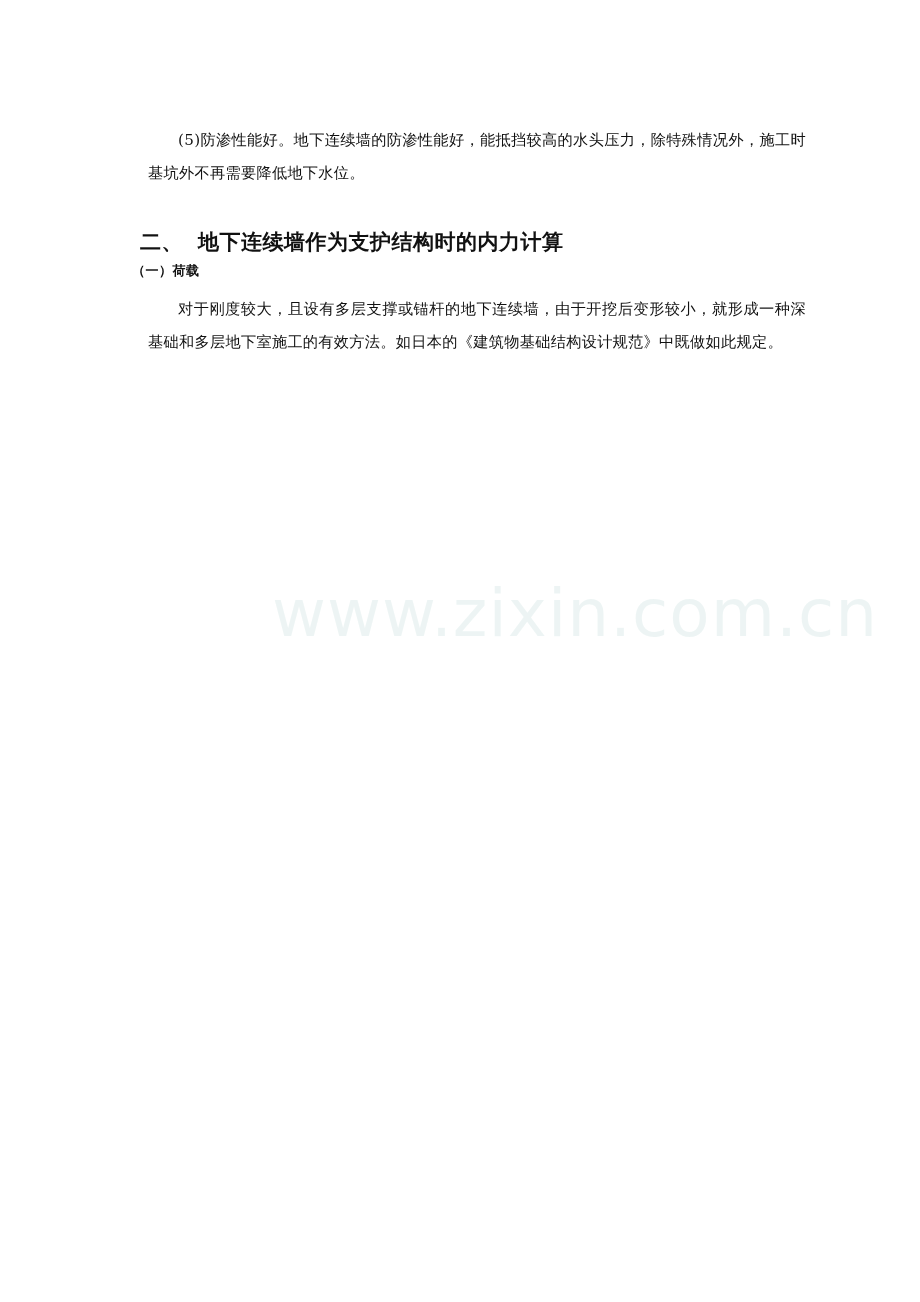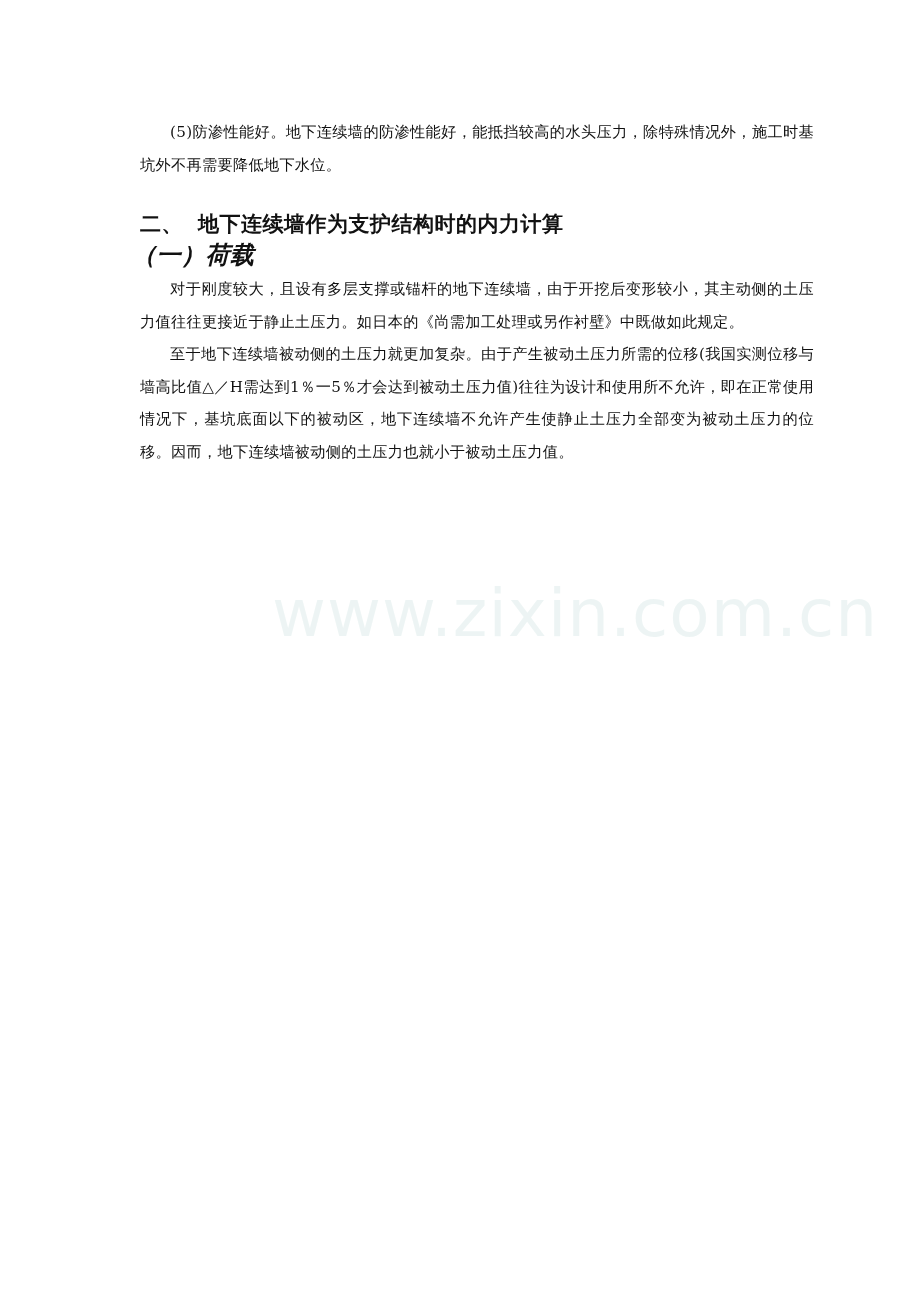--- a/index.html
+++ b/index.html
@@ -17,49 +17,48 @@
     }
     .page {
       position: absolute;
       left: 140px;
       top: 116px;
       width: 674px;
     }
     .para {
       font-size: 15.2px;
       line-height: 32.5px;
-      margin: 0;
+      margin: 8px;
       text-indent: 30px;
       text-align: justify;
       letter-spacing: 0.3px;
       word-break: break-all;
     }
     .spacer {
       height: 30px;
     }
     .h1 {
-      font-family: Liberation Mono, monospace;
+      font-family: Liberation Sans, sans-serif;
       font-weight: bold;
       font-size: 21px;
       line-height: 30px;
       margin: 0;
       letter-spacing: 0.5px;
     }
     .h1 .num {
       display: inline-block;
       width: 58px;
     }
     .h2 {
       font-family: "DejaVu Sans", "Liberation Sans", sans-serif;
       font-weight: bold;
-      font-size: 24px;
+      font-size: 13px;
       line-height: 28px;
       margin: 0 0 4px -8px;
       letter-spacing: 0.5px;
-      font-style: italic;
     }
     .watermark {
       position: absolute;
       left: 272px;
       top: 575px;
       font-family: "DejaVu Sans", "Liberation Sans", sans-serif;
       font-size: 66px;
       color: #0f766e;
       opacity: 0.07;
       letter-spacing: 1px;
@@ -76,16 +75,15 @@
   <p class="para">(5)防渗性能好。地下连续墙的防渗性能好，能抵挡较高的水头压力，除特殊情况外，施工时基坑外不再需要降低地下水位。</p>
 
   <div class="spacer"></div>
 
   <h1 class="h1">
     <span class="num">二、</span><span>地下连续墙作为支护结构时的内力计算</span>
   </h1>
 
   <h2 class="h2">（一）荷载</h2>
 
-  <p class="para">对于刚度较大，且设有多层支撑或锚杆的地下连续墙，由于开挖后变形较小，其主动侧的土压力值往往更接近于静止土压力。如日本的《尚需加工处理或另作衬壁》中既做如此规定。</p>
-  <p class="para">至于地下连续墙被动侧的土压力就更加复杂。由于产生被动土压力所需的位移(我国实测位移与墙高比值△／H需达到1％一5％才会达到被动土压力值)往往为设计和使用所不允许，即在正常使用情况下，基坑底面以下的被动区，地下连续墙不允许产生使静止土压力全部变为被动土压力的位移。因而，地下连续墙被动侧的土压力也就小于被动土压力值。</p>
+  <p class="para">对于刚度较大，且设有多层支撑或锚杆的地下连续墙，由于开挖后变形较小，就形成一种深基础和多层地下室施工的有效方法。如日本的《建筑物基础结构设计规范》中既做如此规定。</p>
 
 </div>
 
 </body></html>

